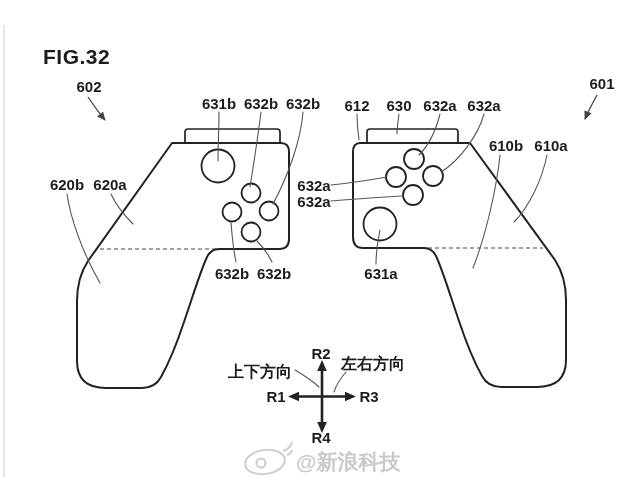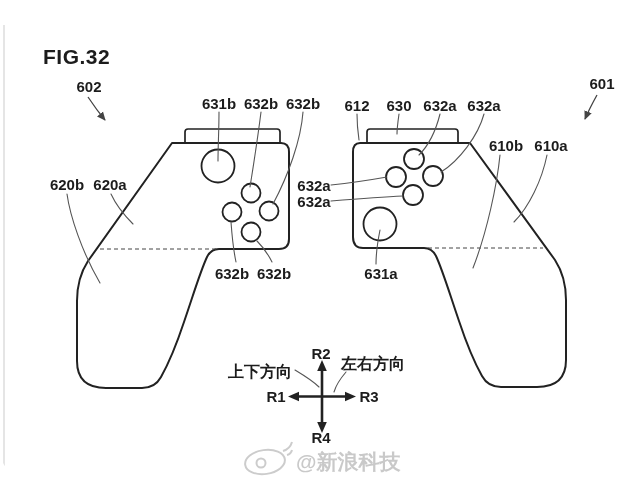--- a/index.html
+++ b/index.html
@@ -2,21 +2,20 @@
 <html><head>
 <meta charset="utf-8">
 <style>
   html,body{margin:0;padding:0;background:#fff;}
   .page{
     position:relative;
     width:634px;height:477px;
     background:#ffffff;
     overflow:hidden;
     font-family:"Liberation Sans", sans-serif;
-    border-radius:26px;
   }
   svg{position:absolute;top:0;left:0;}
   text{fill:#1c1c1c;font-family:"Liberation Sans",sans-serif;font-weight:600;}
   .fig-title{font-size:21px;font-weight:700;letter-spacing:0.5px;}
   .ref{font-size:15px;}
   .axis-ref{font-size:15px;font-weight:700;}
   .cjk{font-size:16px;font-weight:700;}
   .wm-text{font-size:21px;font-weight:700;fill:#c9c9c9;}
   .outline{fill:none;stroke:#222;stroke-width:2;stroke-linejoin:round;}
   .rail{fill:none;stroke:#222;stroke-width:1.7;stroke-linejoin:round;}

